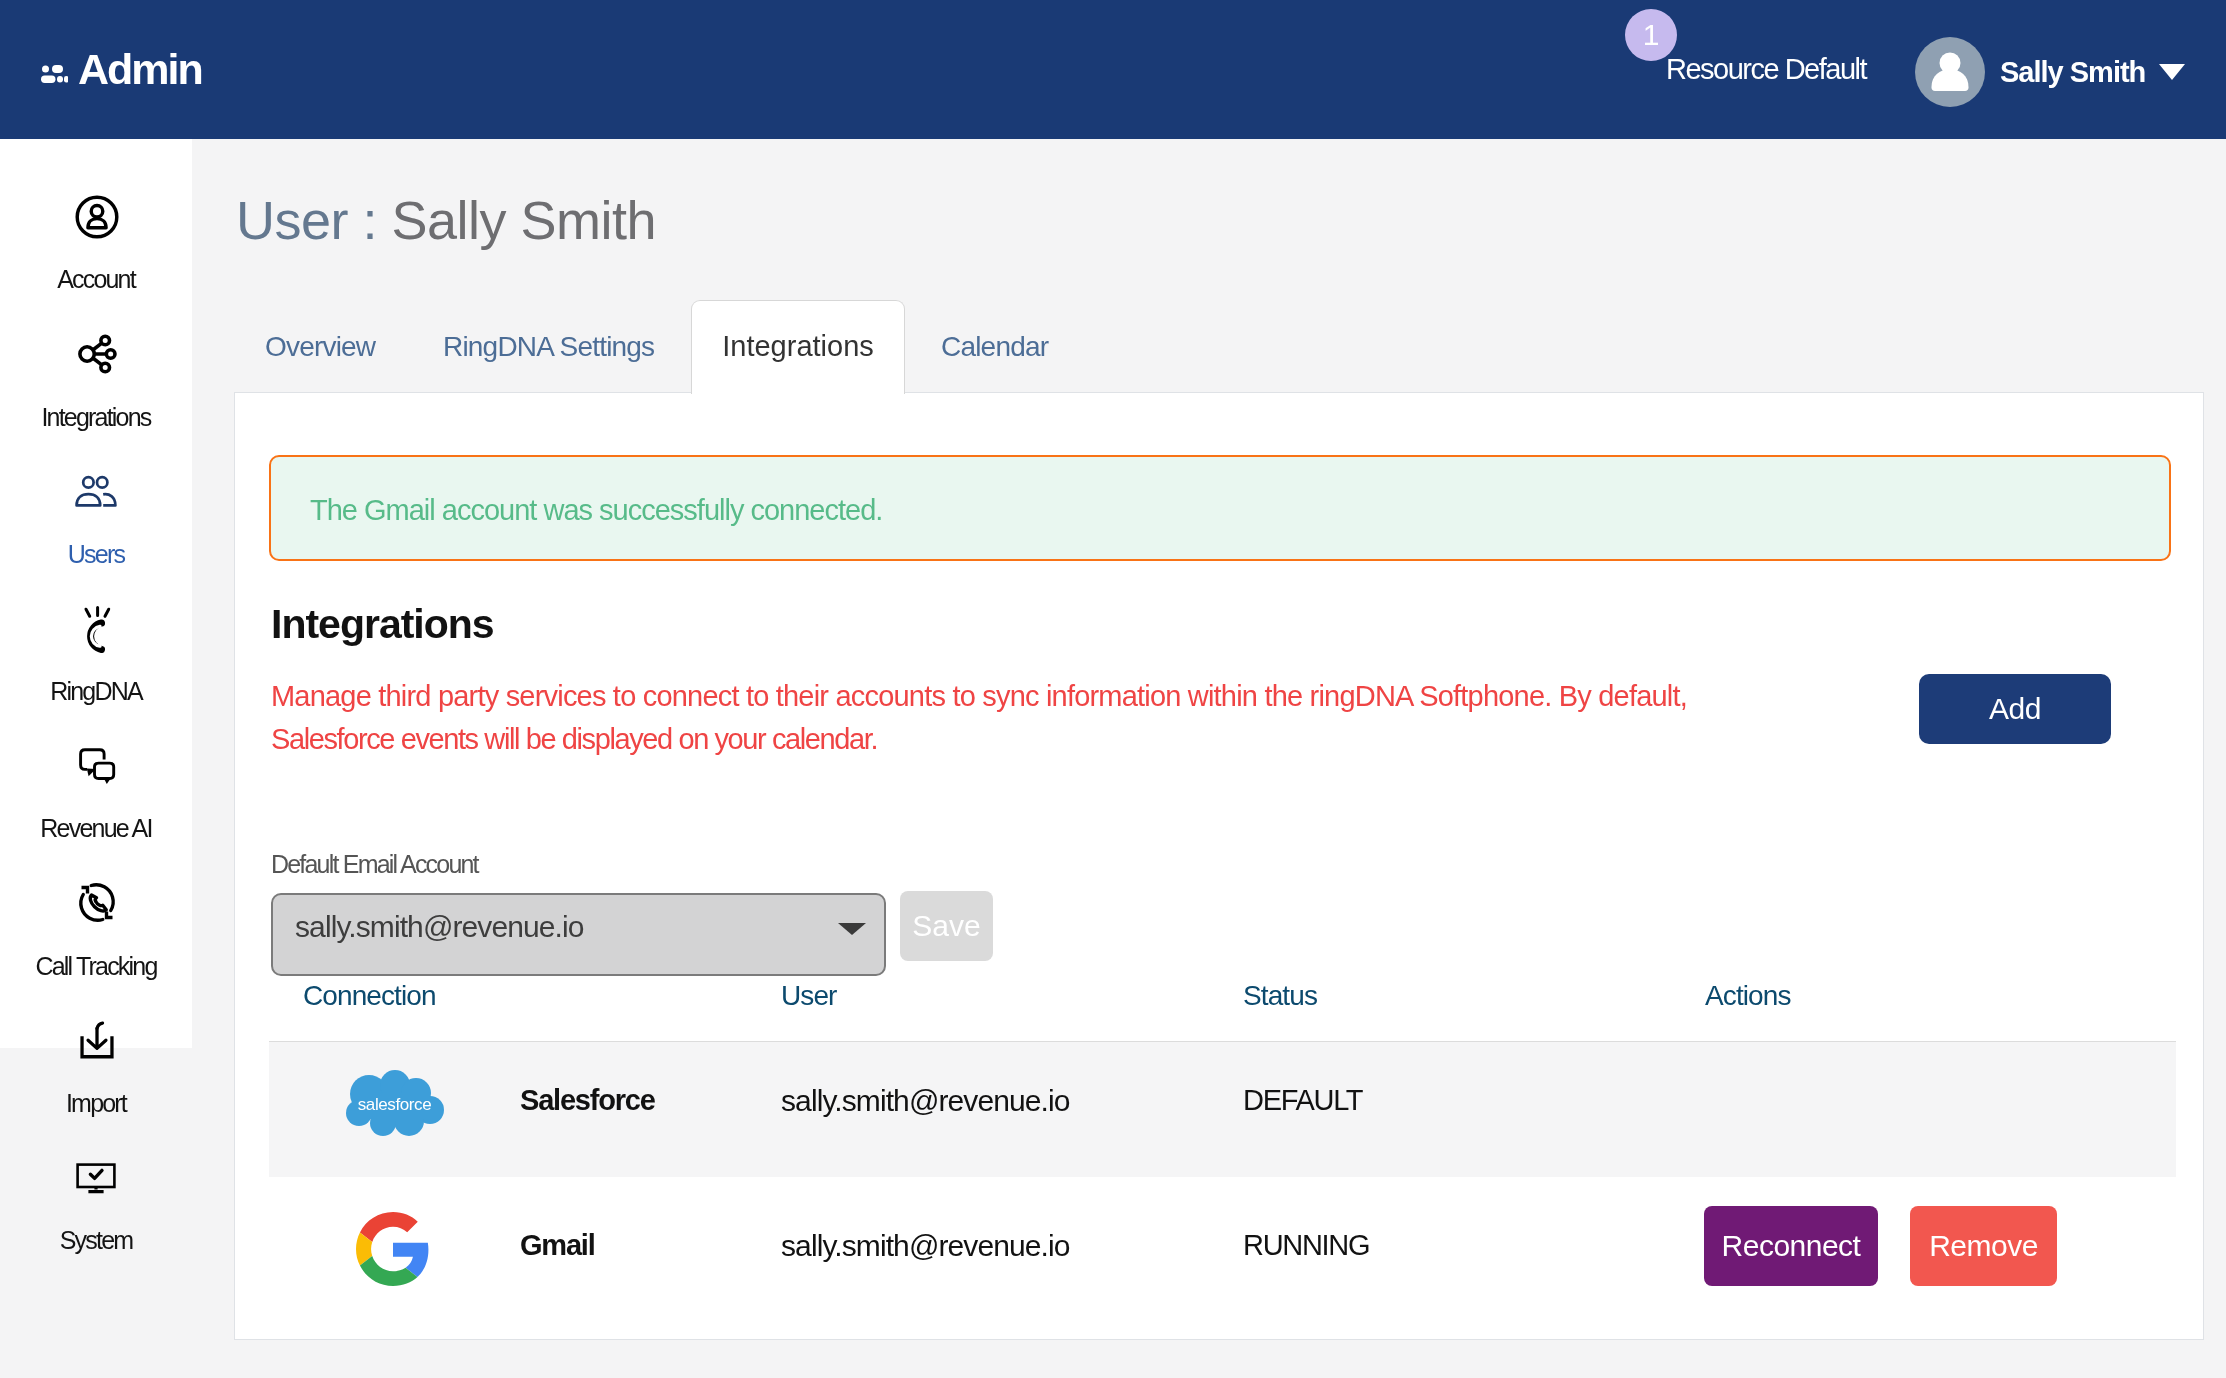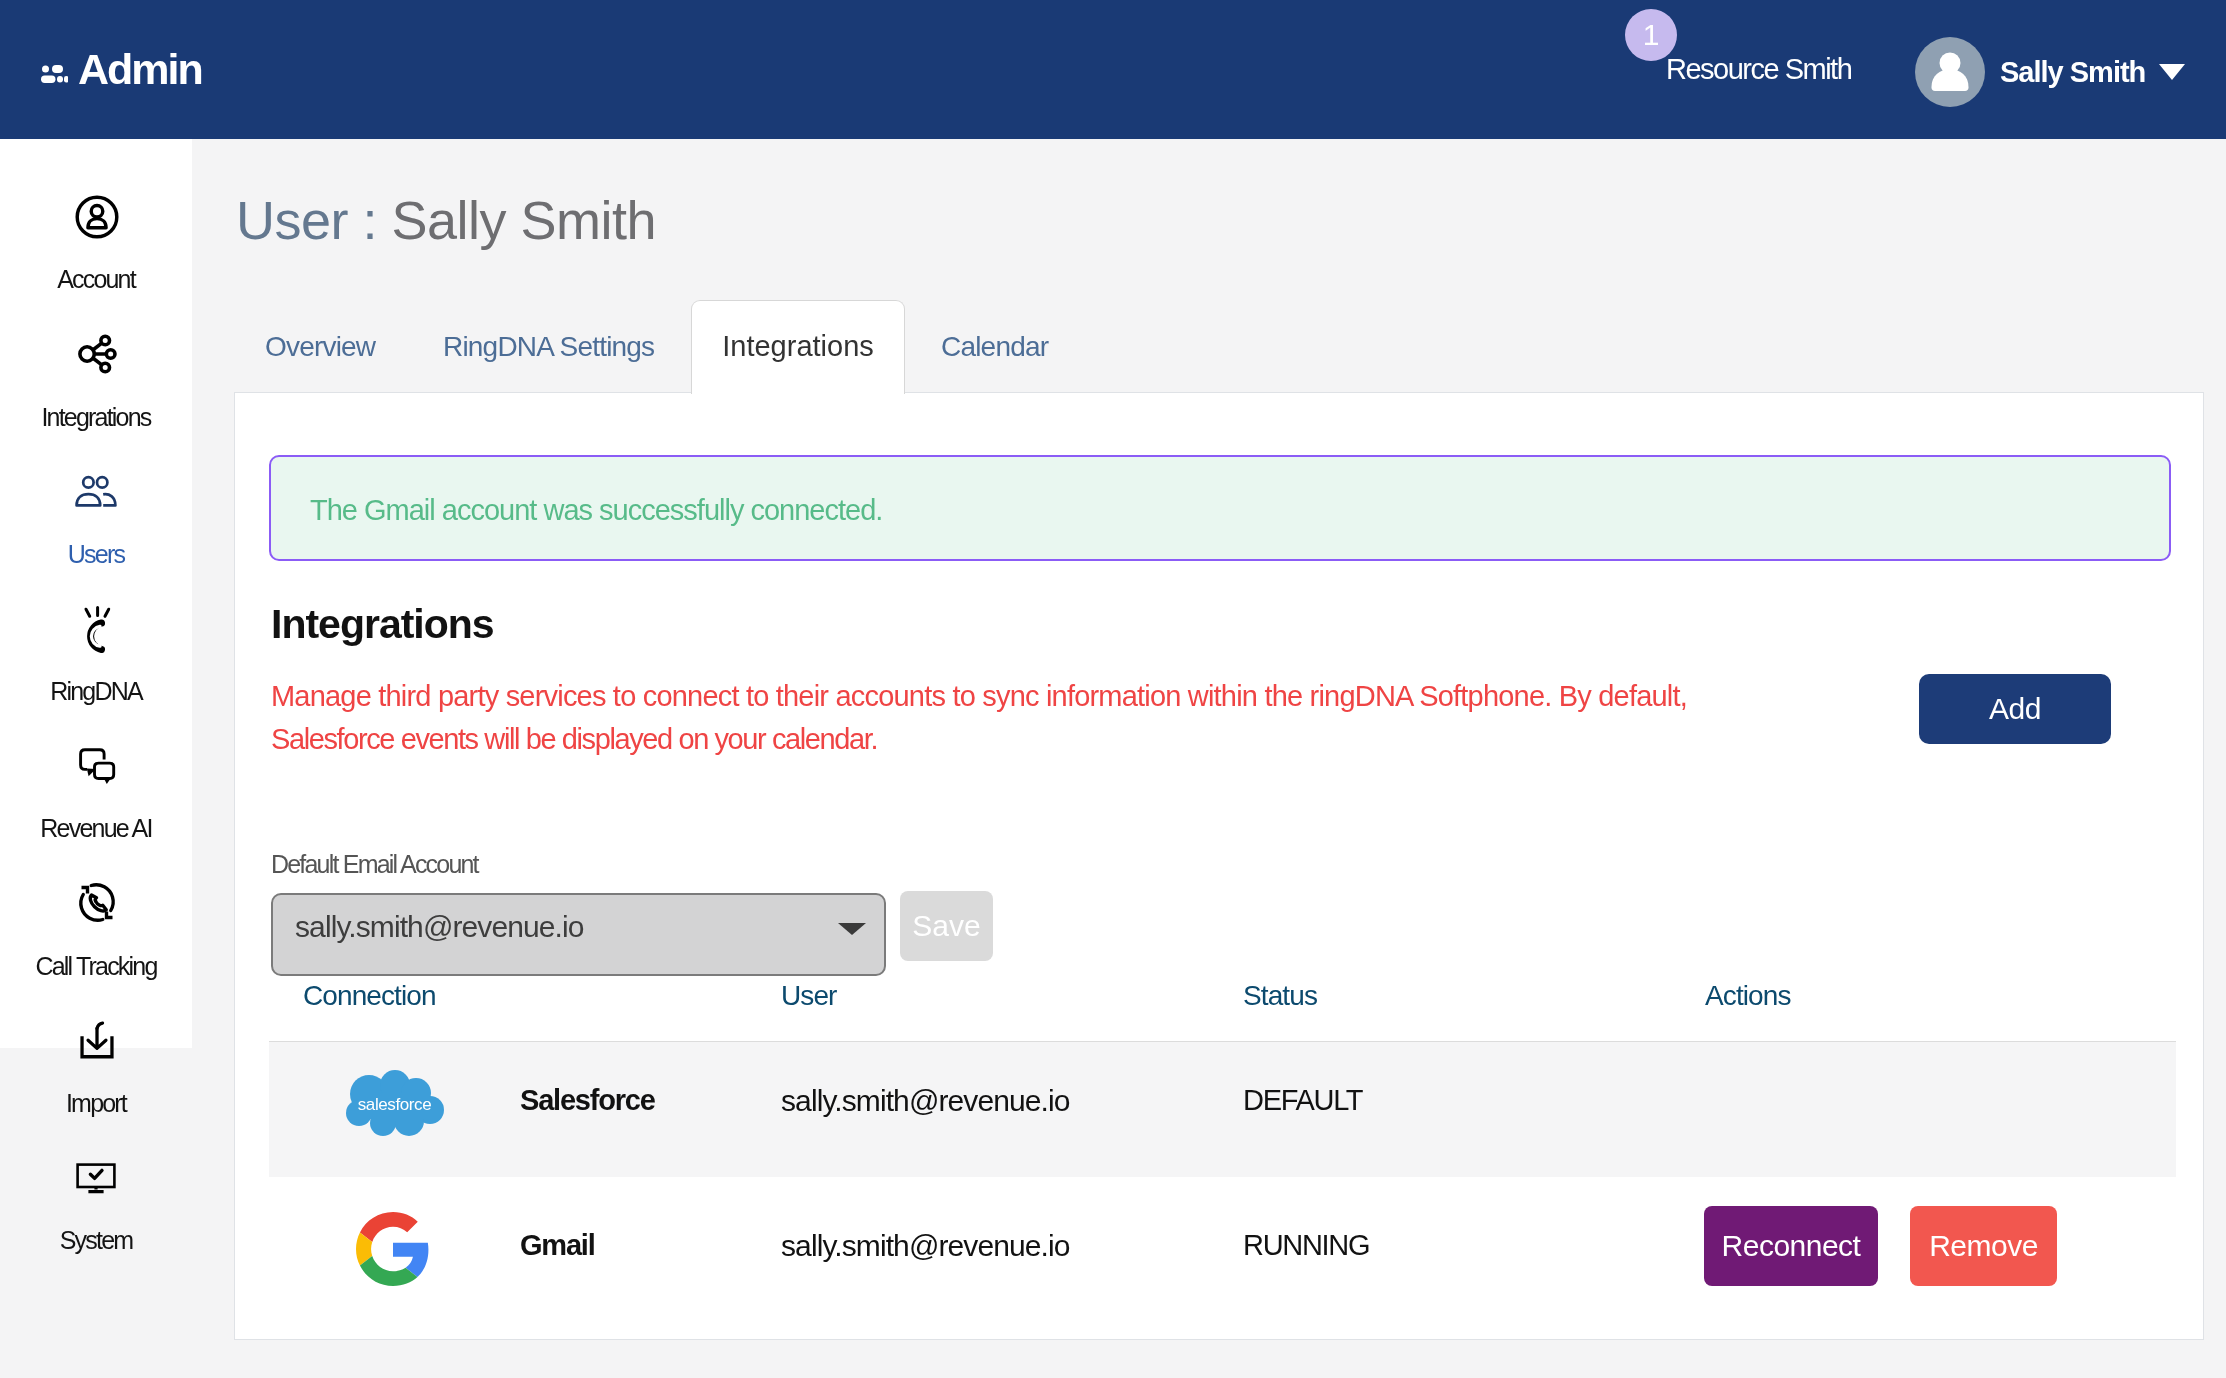--- a/index.html
+++ b/index.html
@@ -15,21 +15,21 @@
 
 .sidebar { position:absolute; left:0; top:139px; width:192px; height:909px; background:#fff; }
 .nico { position:absolute; }
 .nlbl { position:absolute; width:192px; text-align:center; font-size:25px; letter-spacing:-1.8px; color:#141414; line-height:25px; }
 
 .h1 { position:absolute; left:236px; top:193px; font-size:54px; line-height:1; letter-spacing:-0.5px; }
 .h1 .u { color:#64788f; } .h1 .n { color:#6e6e71; }
 .tabtxt { position:absolute; top:333px; font-size:28px; letter-spacing:-0.8px; color:#4c6d96; line-height:1; }
 .tab-active { position:absolute; left:691px; top:300px; width:214px; height:94px; background:#fff; border:1.5px solid #d7d7d7; border-bottom:none; border-radius:9px 9px 0 0; z-index:3; color:#333; font-size:29px; text-align:center; line-height:90px; }
 .card { position:absolute; left:234px; top:392px; width:1970px; height:948px; background:#fff; border:1px solid #dfe2e6; }
-.alert { position:absolute; left:34px; top:62px; width:1902px; height:106px; background:#e9f7f0; border:2px solid #8b5cf6; border-radius:10px; }
+.alert { position:absolute; left:34px; top:62px; width:1902px; height:106px; background:#e9f7f0; border:2px solid #f97316; border-radius:10px; }
 .alert span { position:absolute; left:39px; top:39px; color:#57bb89; font-size:29px; letter-spacing:-1px; line-height:1; }
 .h2 { position:absolute; left:36px; top:211px; font-size:41px; font-weight:bold; letter-spacing:-1px; color:#121212; line-height:1; }
 .para { position:absolute; left:36px; top:282px; font-size:29px; letter-spacing:-0.8px; color:#ef4444; line-height:43px; }
 .addint { position:absolute; left:1684px; top:281px; width:192px; height:70px; background:#1d3c78; border-radius:10px; color:#fff; font-size:30px; letter-spacing:-0.5px; text-align:center; line-height:70px; }
 .dea-lbl { position:absolute; left:36px; top:459px; font-size:25px; letter-spacing:-1.8px; color:#555; line-height:1; }
 .select { position:absolute; left:36px; top:500px; width:615px; height:83px; background:#d3d3d4; border:2px solid #7b7b7b; border-radius:10px; }
 .select span { position:absolute; left:22px; top:17px; font-size:30px; letter-spacing:-0.9px; color:#3d3d3d; line-height:1; }
 .sel-caret { position:absolute; left:565px; top:28px; width:0; height:0; border-left:14px solid transparent; border-right:14px solid transparent; border-top:12px solid #3a3a3a; }
 .save { position:absolute; left:665px; top:498px; width:93px; height:70px; background:#dadada; border-radius:8px; color:#fff; font-size:30px; text-align:center; line-height:70px; }
 .th { position:absolute; top:589px; font-size:28px; letter-spacing:-0.9px; color:#0c4a6e; line-height:1; }
@@ -47,21 +47,21 @@
 <div class="topbar">
   <svg style="position:absolute;left:41px;top:64px" width="27" height="20" viewBox="0 0 27 20">
     <rect x="1" y="1.5" width="7" height="7" rx="3.5" fill="#fff"></rect>
     <rect x="11" y="1" width="11" height="8" rx="4" fill="#fff"></rect>
     <rect x="0" y="11.5" width="14.5" height="7.5" rx="3.7" fill="#fff"></rect>
     <rect x="16" y="12" width="6" height="6.5" rx="3" fill="#fff"></rect>
     <rect x="23" y="12" width="4.5" height="6.5" rx="2.2" fill="#fff"></rect>
   </svg>
   <div class="logo-txt">Admin</div>
   <div class="badge1">1</div>
-  <div class="rescenter">Resource Smith</div>
+  <div class="rescenter">Resource Default</div>
   <div class="avatar">
     <svg width="70" height="70" viewBox="0 0 70 70">
       <circle cx="35" cy="26" r="10.5" fill="#fff"></circle>
       <path d="M16.5 50 c0-11.5 8-17.5 18.5-17.5 s18.5 6 18.5 17.5 v0.5 c0 2.2-1.3 3.5-3.5 3.5 h-30 c-2.2 0-3.5-1.3-3.5-3.5 z" fill="#fff"></path>
     </svg>
   </div>
   <div class="uname">Sally Smith</div>
   <div class="caret-dn"></div>
 </div>
 

